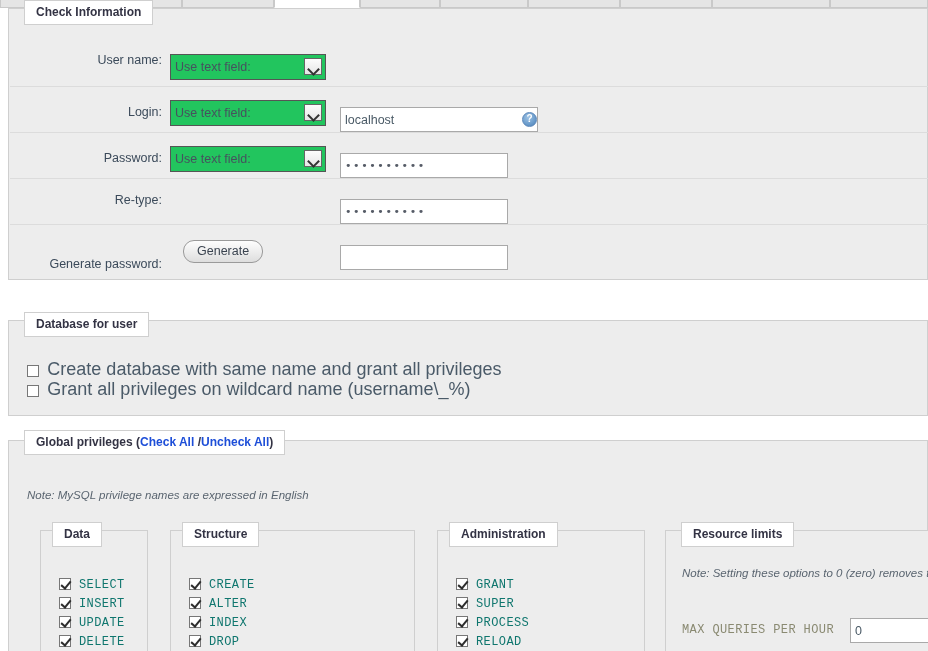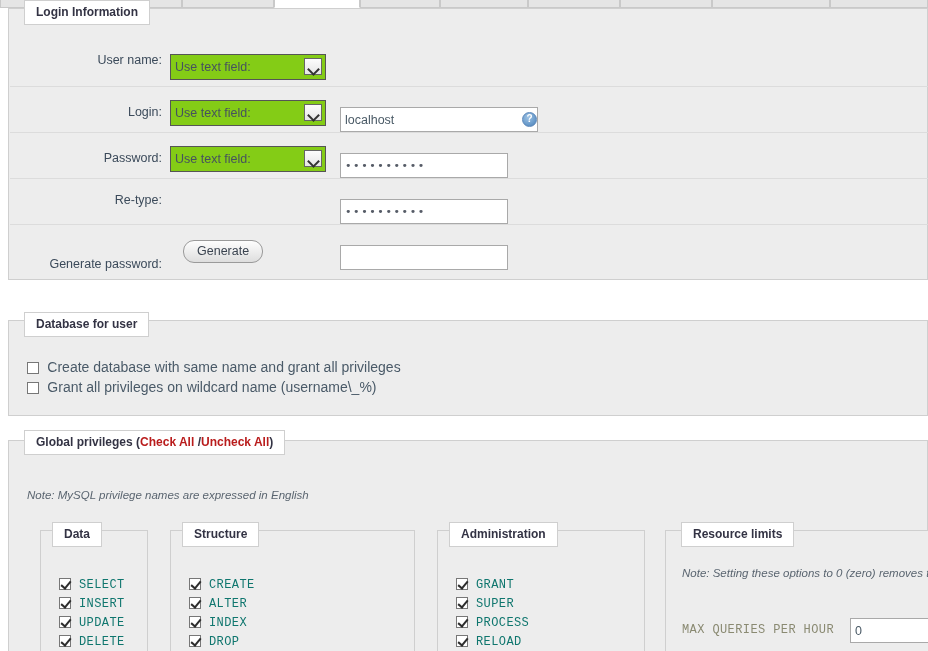--- a/index.html
+++ b/index.html
@@ -50,21 +50,21 @@
     background: #ffffff;
     border: 1px solid #cfcfcf;
     font-weight: bold;
     font-size: 12px;
     color: #333344;
     padding: 4px 11px 5px 11px;
     white-space: nowrap;
     box-sizing: border-box;
   }
   .legend a {
-    color: #b91c1c;
+    color: #1d4ed8;
     text-decoration: none;
   }
 
   
   .row {
     position: absolute;
     left: 1px;
     width: 926px;
     border-bottom: 1px solid #dcdcdc;
     box-sizing: border-box;
@@ -77,21 +77,21 @@
     color: #3b4a5a;
     font-size: 12.5px;
     white-space: nowrap;
   }
 
   select.sel {
     position: absolute;
     font-family: "Liberation Sans", sans-serif;
     font-size: 12.5px;
     color: #46525e;
-    background: #84cc16;
+    background: #22c55e;
     border: 1px solid #555555;
     border-radius: 0;
     padding: 2px 2px 2px 4px;
     box-sizing: border-box;
     -webkit-appearance: none;
     appearance: none;
   }
   .selwrap { position: absolute; }
   .selarrow {
     position: absolute;
@@ -180,21 +180,21 @@
     content: "";
     position: absolute;
     left: 3px; top: 0px;
     width: 4px; height: 8px;
     border-right: 2px solid #2d2d2d;
     border-bottom: 2px solid #2d2d2d;
     transform: rotate(40deg);
   }
   .dbtext {
     color: #4a5a68;
-    font-size: 14px;
+    font-size: 18px;
     margin-left: 5px;
   }
 
   .privname {
     font-family: "Liberation Mono", monospace;
     font-size: 12px;
     color: #0f766e;
     margin-left: 8px;
     letter-spacing: 0.4px;
   }
@@ -266,21 +266,21 @@
   </div>
   <input class="txt pwd" style="left: 331px; top: 144px; width: 168px; height: 25px;" value="••••••••••">
 
   <div class="flabel" style="left:40px; top:184px; width:113px;">Re-type:</div>
   <input class="txt pwd" style="left: 331px; top: 190px; width: 168px; height: 25px;" value="••••••••••">
 
   <div class="flabel" style="left:20px; top:232px; width:133px;margin-top:16px;">Generate password:</div>
   <button class="btn" style="left:174px; top:231px;">Generate</button>
   <input class="txt" style="left: 331px; top: 236px; width: 168px; height: 25px;" value="">
 </div>
-<div class="legend" style="left:24px; top:0px;">Login Information</div>
+<div class="legend" style="left:24px; top:0px;">Check Information</div>
 
 <div class="fs" style="left:8px; top:320px; width:920px; height:96px;">
   <div class="cbrow" style="left:18px; top:38px;">
     <span class="cb"></span>
     <span class="dbtext">Create database with same name and grant all privileges</span>
   </div>
   <div class="cbrow" style="left:18px; top:58px;">
     <span class="cb"></span>
     <span class="dbtext">Grant all privileges on wildcard name (username\_%)</span>
   </div>

